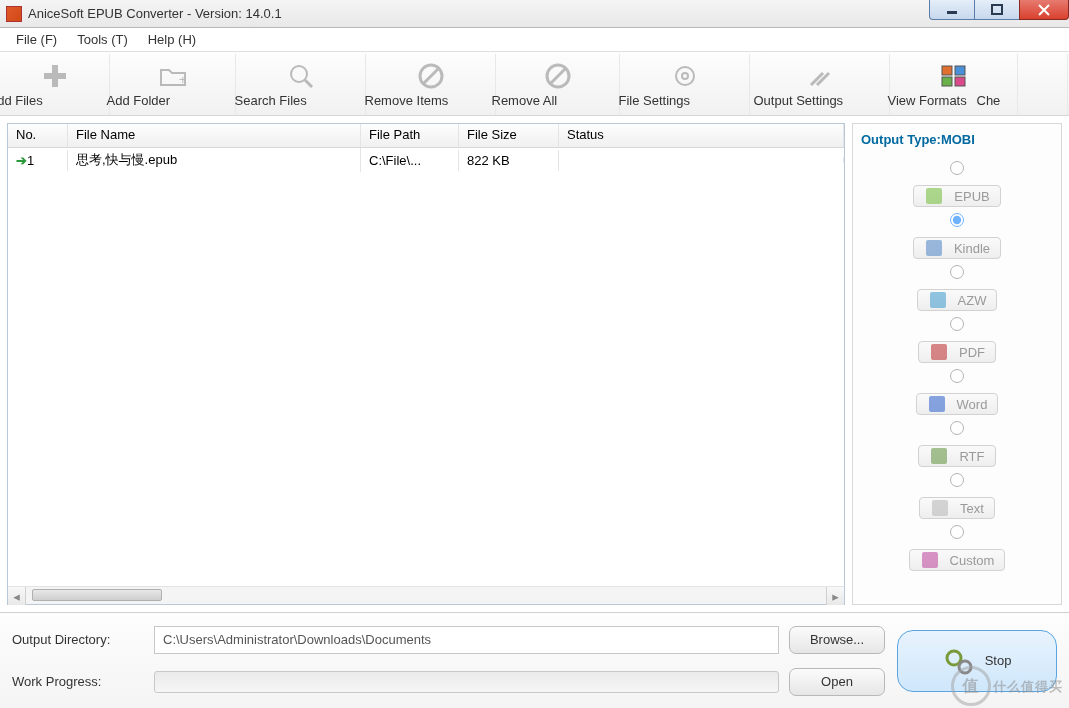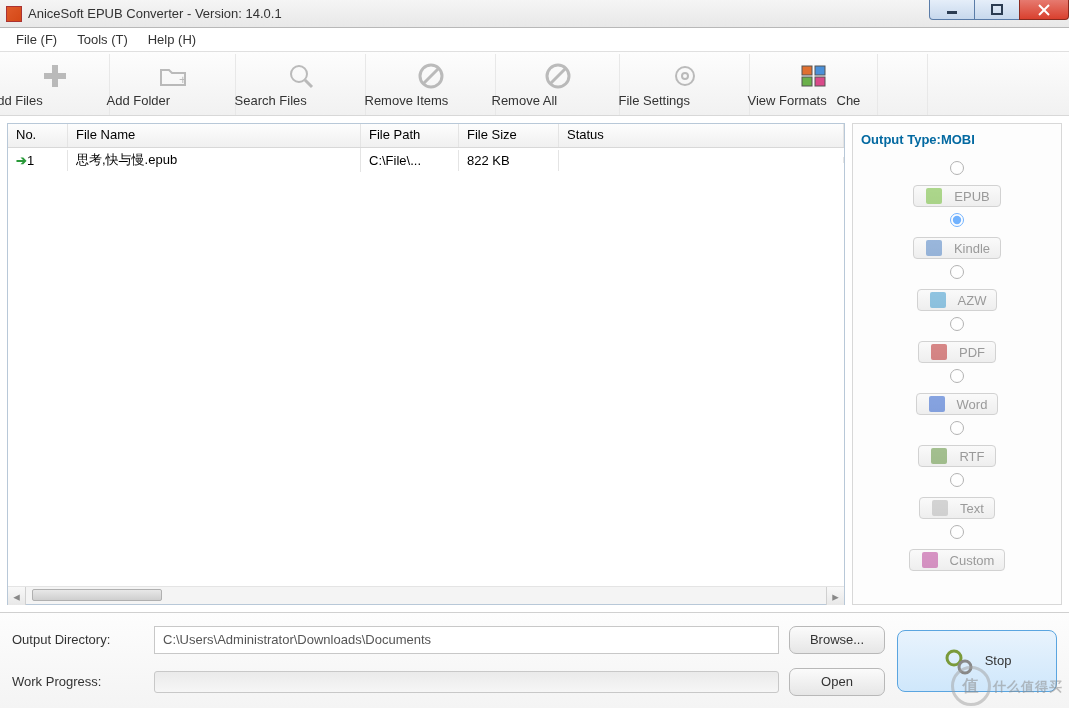--- a/index.html
+++ b/index.html
@@ -52,21 +52,21 @@
 
 
 .bottom { border-top:1px solid #d0d0d0; padding:10px 12px; display:flex; gap:12px; height:96px; background:linear-gradient(#fdfdfd,#f4f4f4);align-items:center;}
 .bottom-left{ flex:1; display:flex; flex-direction:column; gap:14px; }
 .row{display:flex; align-items:center; gap:10px;}
 .lbl{ width:132px; color:#333;}
 .txt{ flex:1; height:28px; border:1px solid #c8c8c8; background:#fff; padding:0 8px; color:#555; display:flex; align-items:center;}
 .progress-bar{flex:1; height:22px; border:1px solid #c8c8c8; background:linear-gradient(#eaeaea,#f6f6f6); border-radius:3px;}
 .btn{ width:96px; height:28px; border:1px solid #b8b8b8; border-radius:7px; background:linear-gradient(#fbfbfb,#e6e6e6); display:flex; align-items:center; justify-content:center; color:#333; cursor:default;}
 .bottom-right{ width:160px; display:flex; align-items:center;}
-.stop-btn{ width:160px; height:62px; border:1px solid #5aa5e0; border-radius:8px; background:linear-gradient(#e8f3fd,#cfe7fb); display:flex; align-items:center; justify-content:center; gap:10px; font-size:20px; color:#333;}
+.stop-btn{ width:160px; height:62px; border:1px solid #5aa5e0; border-radius:16px; background:linear-gradient(#e8f3fd,#cfe7fb); display:flex; align-items:center; justify-content:center; gap:10px; font-size:20px; color:#333;}
 .gear-ico{width:32px;height:32px;position:relative;}
 
 .watermark{ position:absolute; right:0; bottom:0; font-size:20px; color:rgba(140,140,140,0.55); font-weight:600; letter-spacing:1px; pointer-events:none; padding:4px 6px 2px 6px;}
 .wm-circle{ display:inline-flex; width:40px; height:40px; border:3px solid rgba(160,160,160,0.5); border-radius:50%; align-items:center; justify-content:center; font-size:16px; color:rgba(140,140,140,0.55); vertical-align:middle; margin-right:2px;}
 </style>
 </head>
 <body>
 
 <div class="titlebar">
   <div class="titlebar-icon"></div>
@@ -144,20 +144,29 @@
     <span class="lbl">Remove All</span>
   </div>
   <div class="tool-btn" style="width:130px">
     <div class="ico">
         <svg width="26" height="26">
           <circle cx="13" cy="13" r="9" fill="none" stroke="#888" stroke-width="2"></circle>
           <circle cx="13" cy="13" r="3" fill="none" stroke="#888" stroke-width="2"></circle>
         </svg>
       </div>
     <span class="lbl">File Settings</span>
+  </div>
+  <div class="tool-btn" style="width:140px">
+    <div class="ico">
+        <svg width="26" height="26">
+          <line x1="4" y1="22" x2="16" y2="10" stroke="#888" stroke-width="3"></line>
+          <line x1="10" y1="22" x2="22" y2="10" stroke="#888" stroke-width="3"></line>
+        </svg>
+      </div>
+    <span class="lbl">Output Settings</span>
   </div>
   <div class="tool-btn enabled" style="width:128px">
     <div class="ico">
         <svg width="26" height="22">
           <rect x="1" y="1" width="10" height="9" fill="#e07030" stroke="#555"></rect>
           <rect x="14" y="1" width="10" height="9" fill="#4a90d9" stroke="#555"></rect>
           <rect x="1" y="12" width="10" height="9" fill="#6ab04a" stroke="#555"></rect>
           <rect x="14" y="12" width="10" height="9" fill="#d94a8a" stroke="#555"></rect>
         </svg>
       </div>

